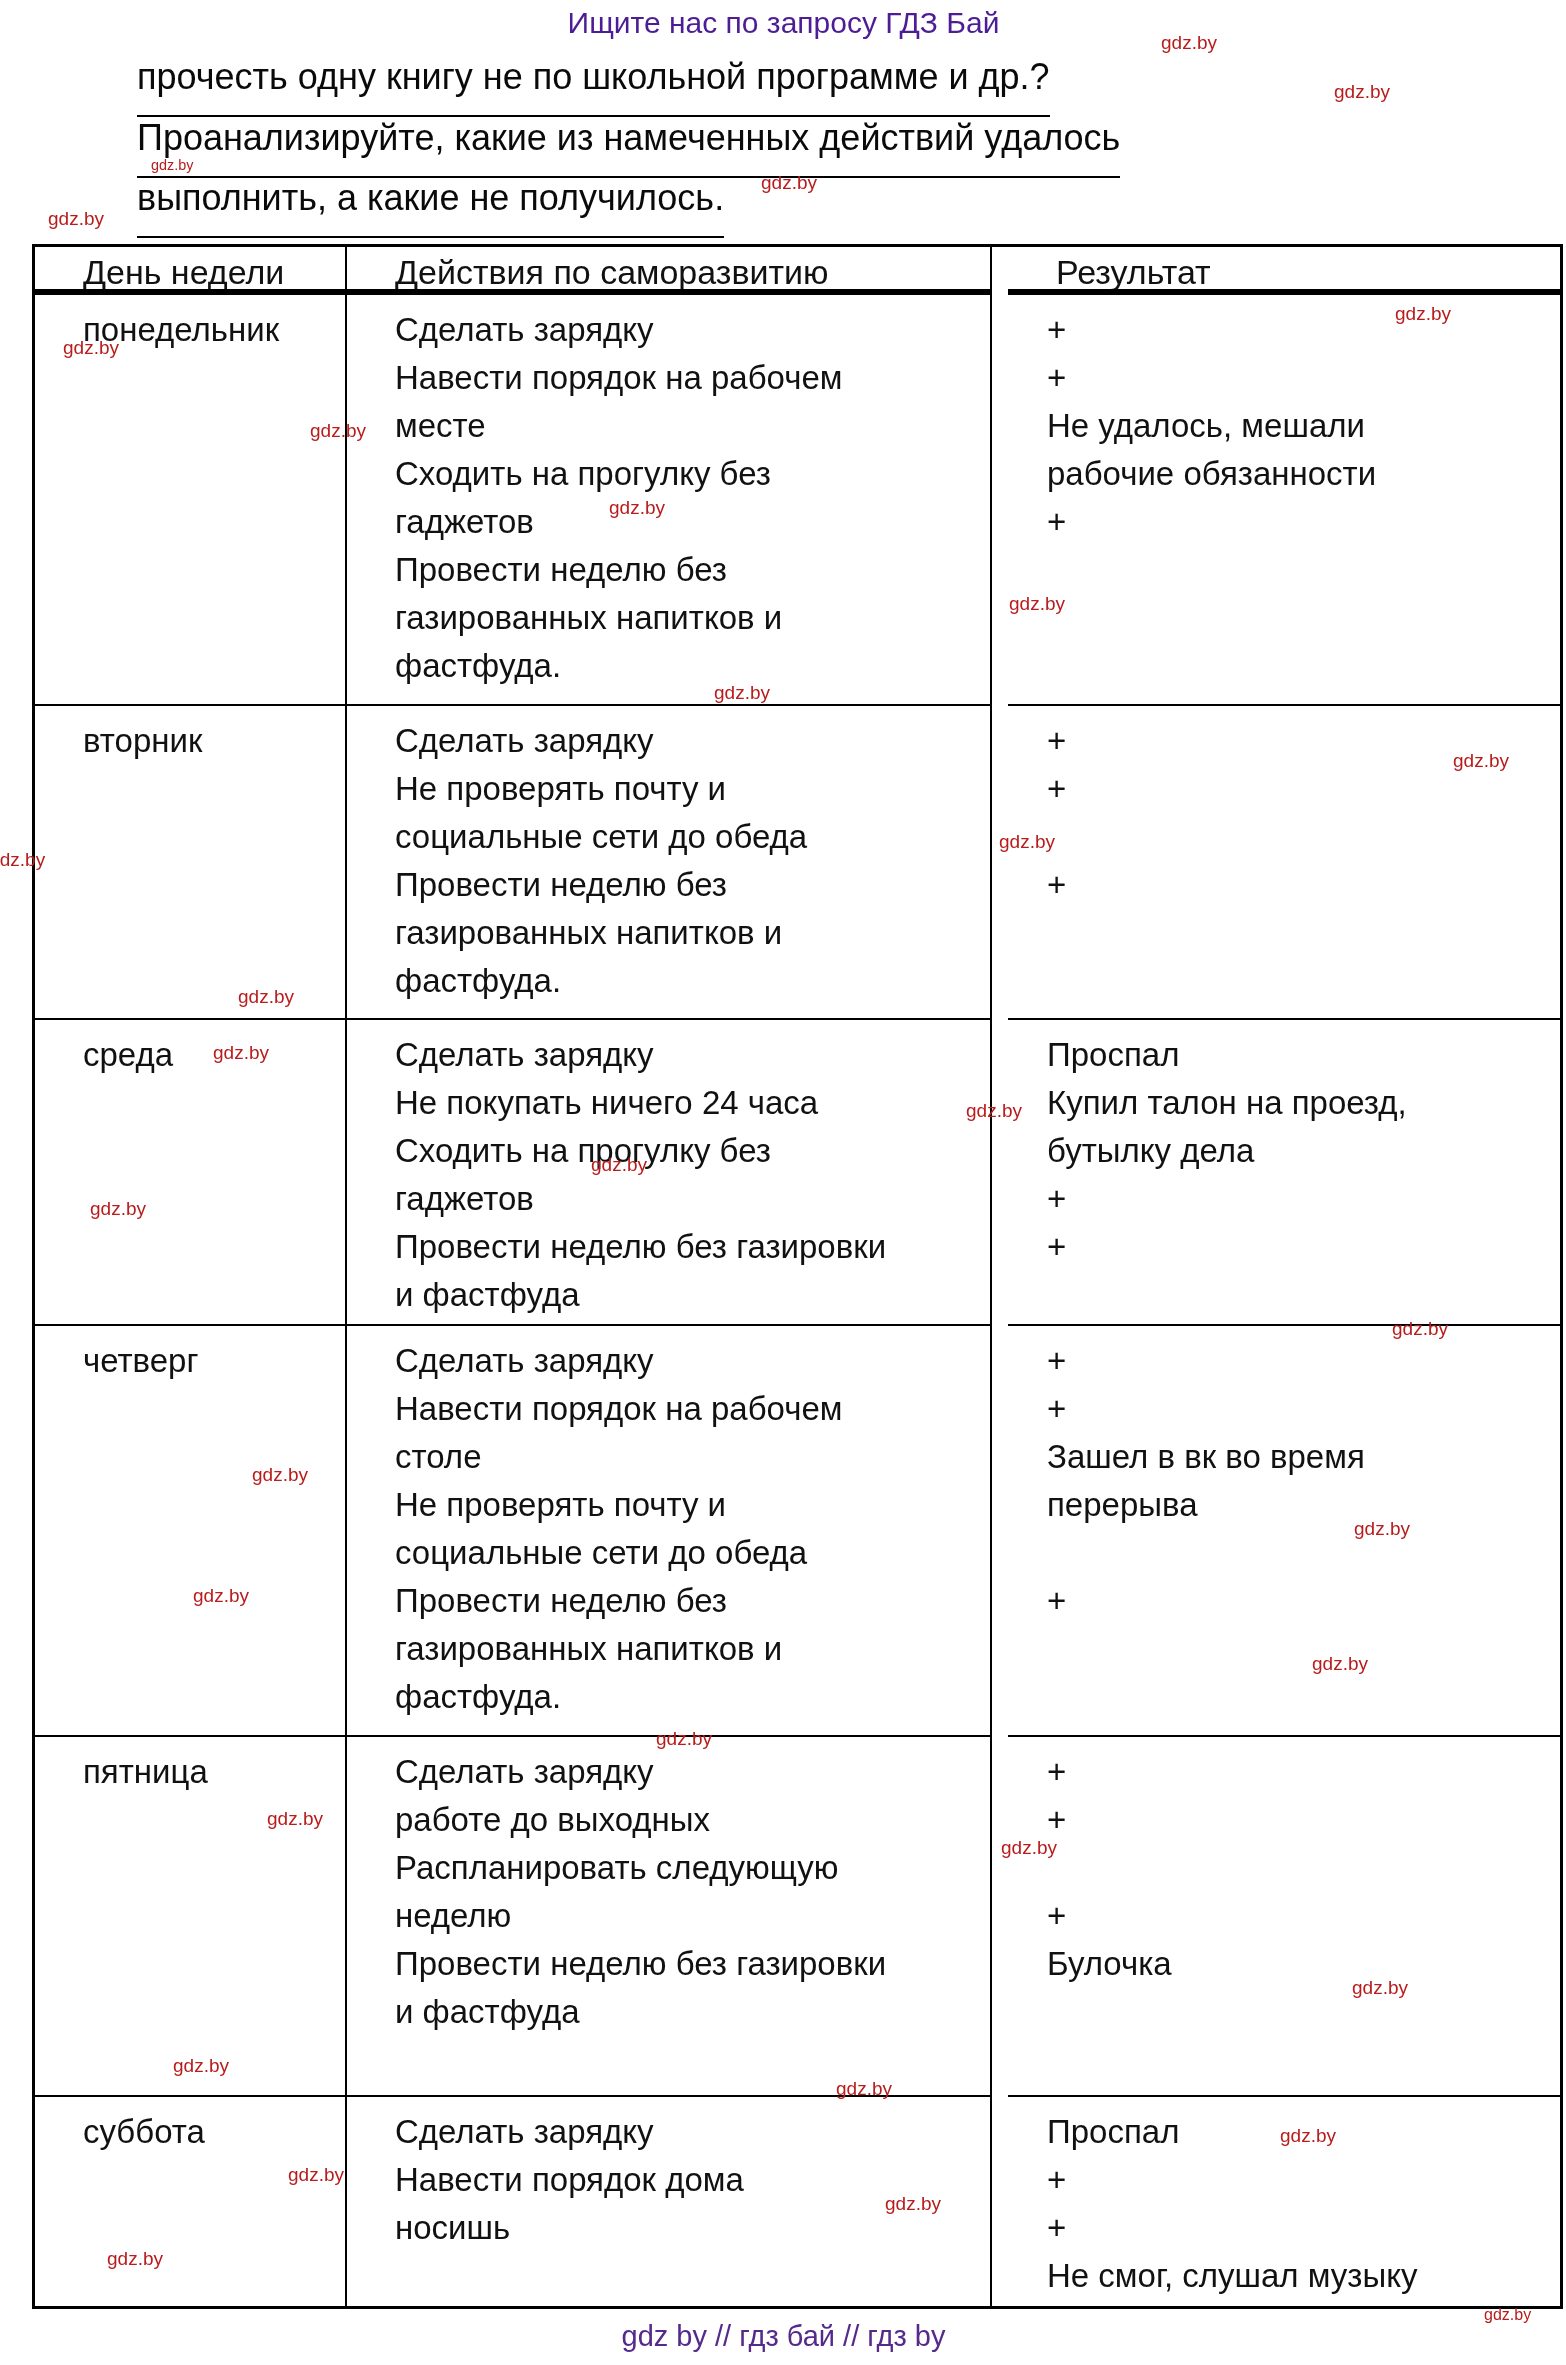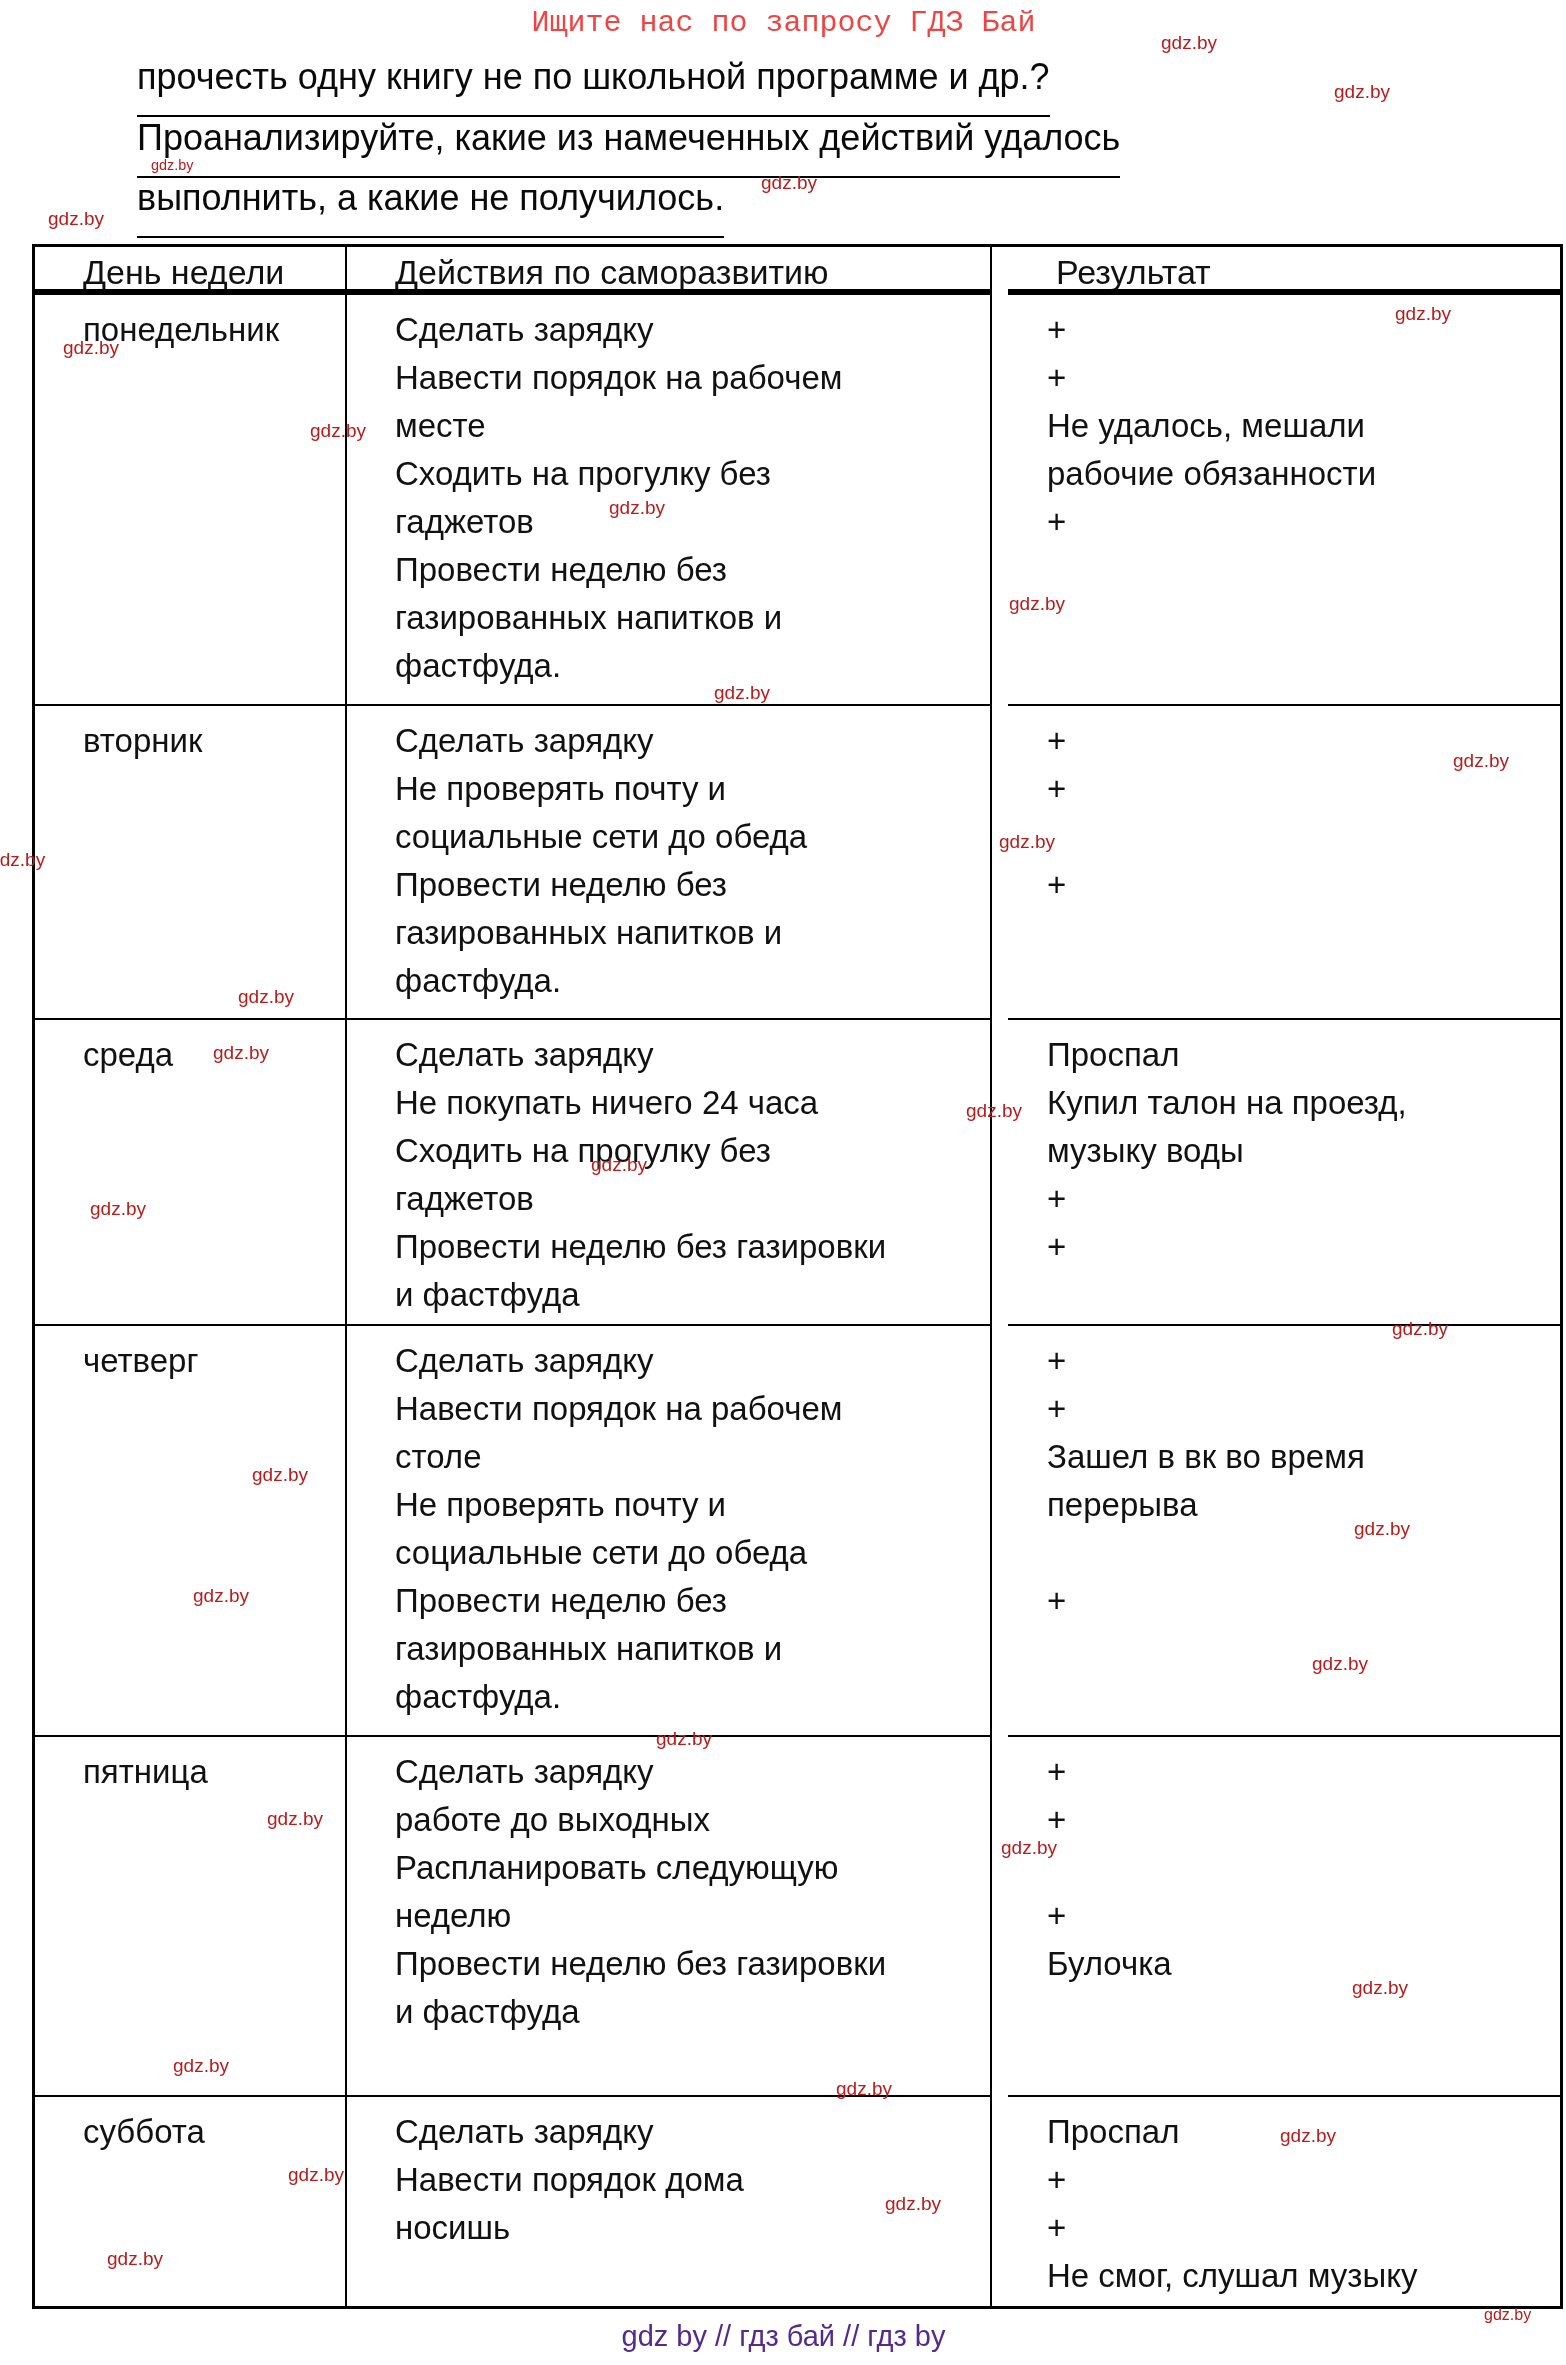--- a/index.html
+++ b/index.html
@@ -76,21 +76,21 @@
     width: 100%;
     text-align: center;
     font-size: 29px;
     white-space: nowrap;
   }
 </style>
 </head>
 <body>
 
 <div class="page">
-  <div class="promo" style="color: #ef4444; font-family: Liberation Mono, monospace;">Ищите нас по запросу ГДЗ Бай</div>
+  <div class="promo" style="color: #4c1d95;">Ищите нас по запросу ГДЗ Бай</div>
 
   <div class="intro">
     <div class="intro-line l1">прочесть одну книгу не по школьной программе и др.?</div>
     <div class="intro-line l2">Проанализируйте, какие из намеченных действий удалось</div>
     <div class="intro-line l3">выполнить, а какие не получилось.</div>
   </div>
 
   <div class="tbl" style="grid-template-rows: 48px 411px 314px 306px 411px 360px 209px;">
       <div class="cell hdr">День недели</div>
       <div class="cell hdr">Действия по саморазвитию</div>
@@ -144,21 +144,21 @@
         <div class="line">Сделать зарядку</div>
         <div class="line">Не покупать ничего 24 часа</div>
         <div class="line">Сходить на прогулку без</div>
         <div class="line">гаджетов</div>
         <div class="line">Провести неделю без газировки</div>
         <div class="line">и фастфуда</div>
       </div>
       <div class="cell body res lastcol">
         <div class="line">Проспал</div>
         <div class="line">Купил талон на проезд,</div>
-        <div class="line">музыку воды</div>
+        <div class="line">бутылку дела</div>
         <div class="line">+</div>
         <div class="line">+</div>
         <div class="line"></div>
       </div>
       <div class="cell body day">
         <div class="line">четверг</div>
       </div>
       <div class="cell body act">
         <div class="line">Сделать зарядку</div>
         <div class="line">Навести порядок на рабочем</div>

